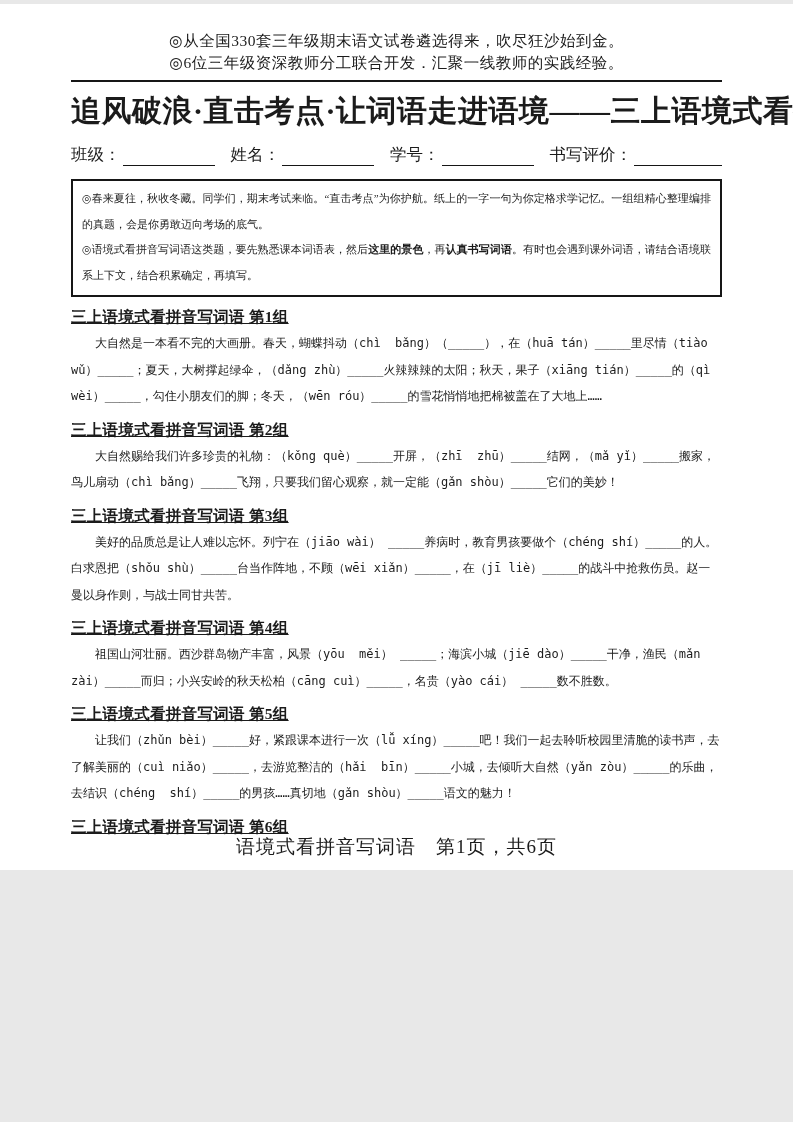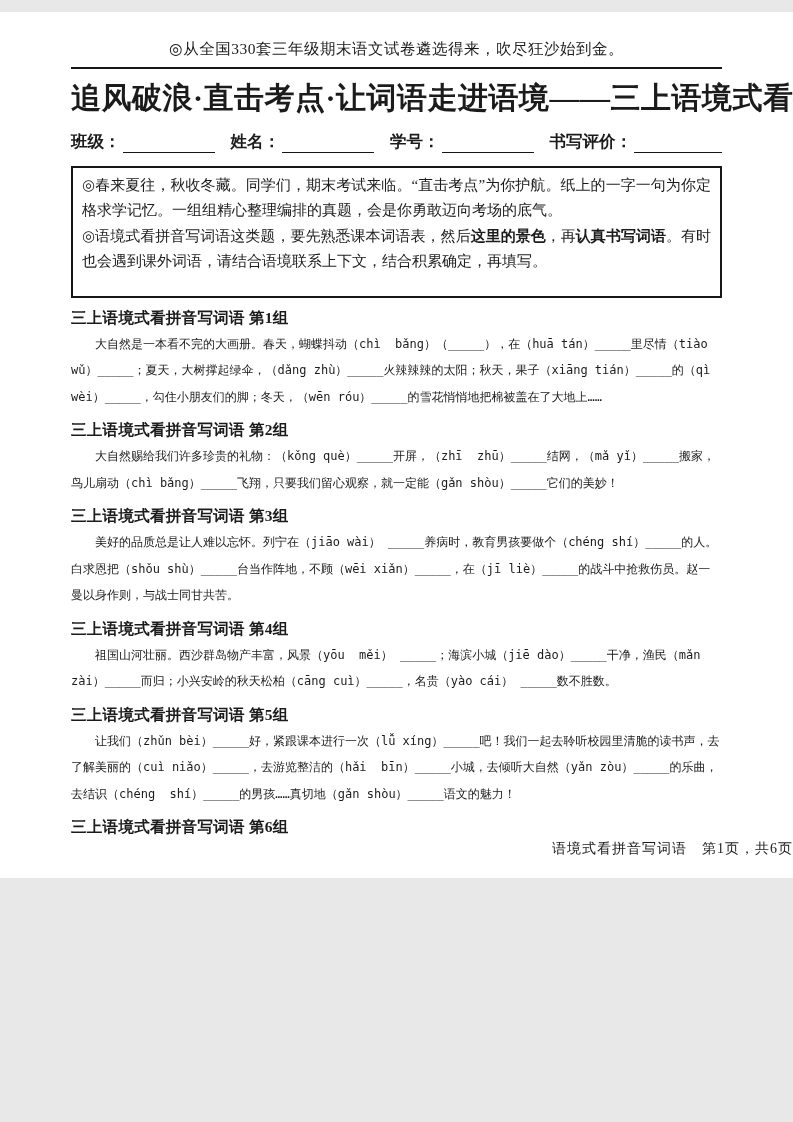--- a/index.html
+++ b/index.html
@@ -1,72 +1,73 @@
 <!DOCTYPE html>
 <html><head>
 <meta charset="utf-8">
 <style>
   html,body{margin:0;padding:0;background:#e8e8e8;}
   .page{
     position:relative;
     width:793px;height:866px;
-    margin:12px auto;
+    margin:4px auto;
     background:#ffffff;
     color:#1b1b1b;
     font-family:"Liberation Serif","DejaVu Serif",serif;
     overflow:hidden;
     box-sizing:border-box;
     padding:26px 71px 0 71px;
   }
   .top-notes{text-align:center;font-size:15.5px;line-height:21.5px;letter-spacing:.5px;}
   .divider{border:none;border-top:2px solid #161616;margin:7px 0 0 0;}
   .page-title{
     text-align:center;font-size:30px;font-weight:bold;
     margin:9px 0 0 0;letter-spacing:.5px;white-space:nowrap;
   }
   .fields{
     display:flex;justify-content:space-between;align-items:flex-end;
-    margin:12px 0 0 0;font-size:16.5px;font-weight:bold;
+    margin:12px 0 0 0;font-size:16.5px;font-weight:normal;
   }
   .field{display:flex;align-items:flex-end;}
   .field-blank{
     display:inline-block;width:92px;height:15px;
     border-bottom:1.6px solid #161616;margin-left:2px;
   }
   .intro-box{
     border:2px solid #161616;
     margin:13px 0 0 0;
-    padding:5px 9px 21px 9px;
-    font-size:15px;line-height:25.5px;
+    padding:5px 9px 7px 9px;
+    font-size:11px;line-height:25.5px;
     text-align:justify;
   }
   .intro-box p{margin:0;}
   .intro-box .b{font-weight:bold;}
   .groups{margin-top:4px;}
   .group-heading{
-    font-size:15.5px;font-weight:bold;margin:10px 0 2px 0;letter-spacing:.3px;
+    font-size:15.5px;font-weight:bold;margin:10px 0 2px 0;letter-spacing:.3px;text-decoration:underline;
   }
   .group-text{
     font-size:12px;line-height:26.5px;margin:0;
     text-indent:2em;
     white-space:pre-wrap;
     font-family:"DejaVu Sans Mono","Liberation Serif",serif;
   }
   .page-footer{
-    position:absolute;left:0;bottom:20px;width:100%;
-    text-align:right;font-size:14px;letter-spacing:1px;
+    position:absolute;left:0;bottom:10px;width:100%;
+    text-align:center;font-size:19px;letter-spacing:1px;
   }
 </style>
 </head>
 <body>
 
 <div class="page">
 
   <div class="top-notes">
     <div>◎从全国330套三年级期末语文试卷遴选得来，吹尽狂沙始到金。</div>
+    <div>◎6位三年级资深教师分工联合开发．汇聚一线教师的实践经验。</div>
   </div>
 
   <hr class="divider">
 
   <div class="page-title">追风破浪·直击考点·让词语走进语境——三上语境式看拼音写词语</div>
 
   <div class="fields">
     <span class="field">
       <span>班级：</span>
       <span class="field-blank"></span>

